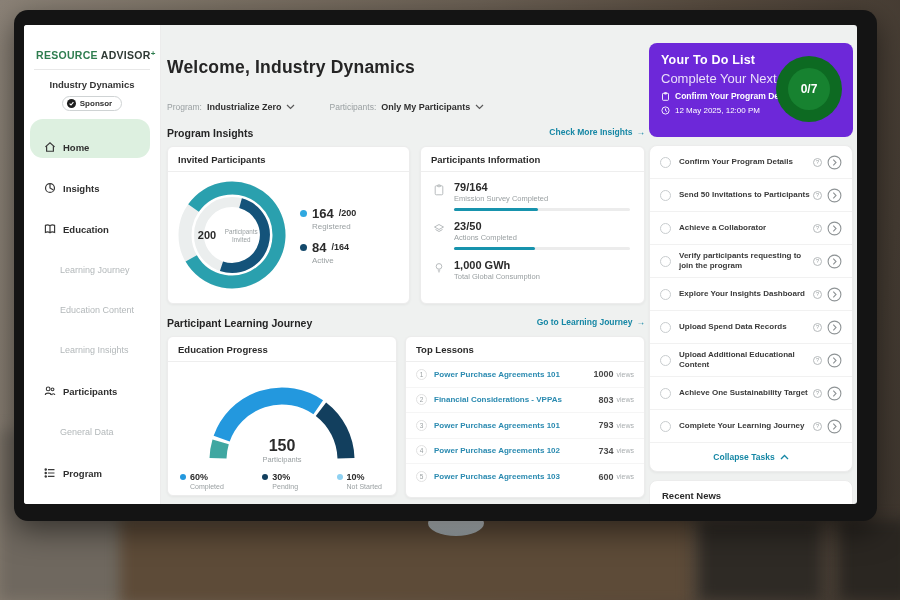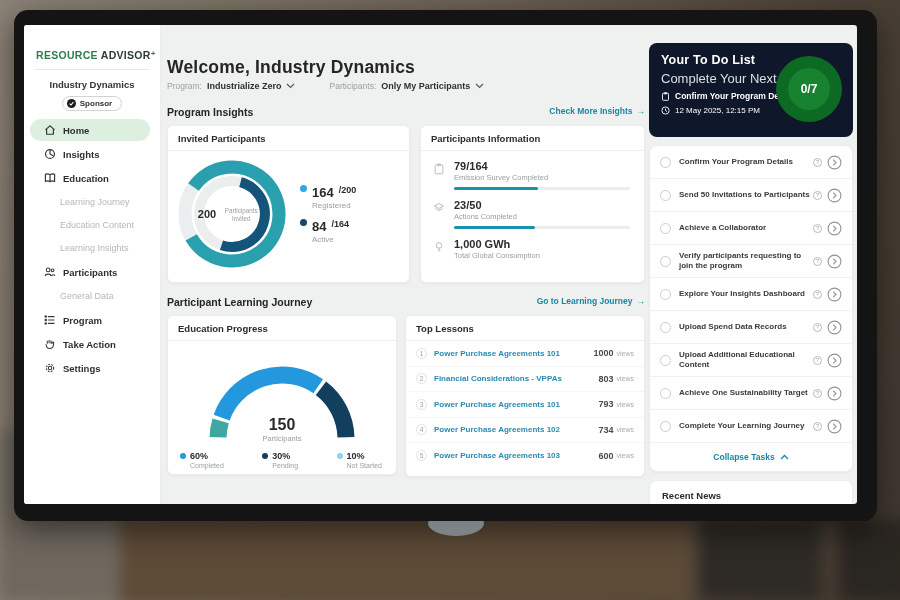--- a/index.html
+++ b/index.html
@@ -25,52 +25,52 @@
   
   .sidebar { position:absolute; left:0; top:0; bottom:0; width:137px; background:#ffffff; border-right:1px solid #ececec; }
   .logo { padding:24px 10px 8px 12px; font-size:10.5px; font-weight:bold; letter-spacing:.3px; white-space:nowrap; }
   .logo .g { color:#2e7d4f; } .logo .d { color:#2f3a35; } .logo .plus { color:#2e7d4f; font-size:8px; vertical-align:top; }
   .logo-divider { height:1px; background:#e8e8e8; margin:0 10px; }
   .program-name { text-align:center; font-size:9.5px; font-weight:bold; color:#333; margin-top:9px; }
   .sponsor-pill { display:flex; align-items:center; gap:4px; width:fit-content; margin:6px auto 4px;
     border:1px solid #cfd3d4; border-radius:10px; padding:2px 9px 2px 4px; background:#fff; font-size:8px; font-weight:bold; color:#2f2f2f; }
   .sponsor-dot { width:9px; height:9px; border-radius:50%; background:#1d1d1d; display:flex; align-items:center; justify-content:center; }
   .nav { margin-top:8px; }
-  .nav-item { display:flex; align-items:center; gap:7px; padding:5px 8px 5px 14px; margin:2px 10px 2px 6px;
+  .nav-item { display:flex; align-items:center; gap:7px; padding:22px 8px 5px 14px; margin:2px 10px 2px 6px;
     font-size:9.5px; font-weight:bold; color:#2f2f2f; cursor:pointer; border-radius:13px; }
   .nav-item.active { background:#ddf0e0; }
   .nav-item.sub { font-weight:normal; color:#b3b8ba; font-size:9px; padding-left:30px; margin:3px 10px 3px 6px; }
   .nav-icon { width:12px; height:12px; display:inline-flex; color:#3a3a3a; flex:none; }
   .nav-icon svg { width:12px; height:12px; }
 
   
   .main { position:absolute; left:143px; top:0; width:478px; }
   h1.welcome { margin-top:32px; font-size:17.5px; font-weight:bold; color:#252525; letter-spacing:.2px; }
-  .filters { display:flex; align-items:center; margin-top:3px; gap:34px; }
+  .filters { display:flex; align-items:center; margin-top:24px; gap:34px; }
   .filter { display:flex; align-items:center; gap:5px; cursor:pointer; }
   .filter .flabel { font-size:8.5px; color:#9aa0a2; }
   .filter .fvalue { font-size:9px; font-weight:bold; color:#2f2f2f; }
   .chev-down { width:9px; height:6px; }
   .section-row { display:flex; align-items:flex-start; justify-content:space-between; margin-top:15px; }
   .section-title { font-size:10.5px; font-weight:bold; color:#252525; }
   .tlink { font-size:8.5px; font-weight:bold; color:#1687a5; cursor:pointer; display:flex; gap:4px; align-items:center; }
 
   .cards-row { display:flex; gap:10px; margin-top:7px; }
   .card { background:#fff; border:1px solid #ececec; border-radius:6px; box-shadow:0 1px 3px rgba(0,0,0,.05); }
   .card-title { padding:7px 10px 6px; font-size:9.5px; font-weight:bold; color:#2b2b2b; border-bottom:1px solid #eeeeee; }
 
   .invited-card { width:243px; height:158px; }
   .donut-body { display:flex; align-items:center; padding:5px 6px; }
   .donut-wrap { position:relative; width:116px; height:116px; flex:none; }
   .donut-center { position:absolute; inset:0; display:flex; align-items:center; justify-content:center; text-align:center; }
   .donut-center .dval { font-size:11px; font-weight:bold; color:#2b2b2b; }
   .donut-center .dlab { font-size:6.3px; color:#9aa0a2; width:50px; line-height:1.25; margin-top:1px; }
   .dlegend { margin-left:10px; }
   .dlegend-item { margin:9px 0; }
-  .dlegend-top { display:flex; gap:5px; }
+  .dlegend-top { display:flex; align-items:center; gap:5px; }
   .dot { width:7px; height:7px; border-radius:50%; flex:none; }
   .dmain { font-size:13px; font-weight:bold; color:#2b2b2b; }
   .dsub { font-size:9px; font-weight:bold; color:#2b2b2b; }
   .dlab2 { font-size:8px; color:#9aa0a2; margin-left:12px; margin-top:1px; }
 
   .pinfo-card { flex:1; height:158px; }
   .stat-row { display:flex; align-items:flex-start; padding:9px 14px 0 12px; }
   .stat-icon { width:12px; height:12px; color:#b8bcbe; margin-top:3px; flex:none; }
   .stat-body { margin-left:9px; flex:1; }
   .stat-val { font-size:11px; font-weight:bold; color:#2b2b2b; }
@@ -93,21 +93,21 @@
   .lesson-row { display:flex; align-items:center; padding:0 10px; height:25.5px; border-bottom:1px solid #f5f5f5; cursor:pointer; }
   .lesson-row:last-child { border-bottom:none; }
   .rank { width:11px; height:11px; border:1px solid #e2e2e2; border-radius:50%; font-size:6.5px; color:#9aa0a2;
     display:flex; align-items:center; justify-content:center; flex:none; }
   .lesson-title { flex:1; margin-left:7px; font-size:8px; font-weight:bold; color:#2a8ab0; }
   .views-num { font-size:9px; font-weight:bold; color:#4a4a4a; }
   .views-word { font-size:7px; color:#a8adaf; margin-left:3px; }
 
   
   .rightpanel { position:absolute; top:18px; right:4px; width:204px; }
-  .todo-card { position:relative; background:#0f172a; border-radius:8px; padding:10px 12px; height:94px; color:#fff; }
+  .todo-card { position:relative; background:#6d28d9; border-radius:8px; padding:10px 12px; height:94px; color:#fff; }
   .todo-title { font-size:12.5px; font-weight:bold; letter-spacing:.2px; }
   .todo-sub { font-size:13px; color:rgba(255,255,255,.85); margin-top:4px; }
   .todo-line { display:flex; align-items:center; gap:5px; margin-top:5px; }
   .todo-line .ticon { width:9px; height:9px; color:#fff; flex:none; }
   .todo-task { font-size:8.5px; font-weight:bold; }
   .todo-date { font-size:8px; }
   .todo-ring { position:absolute; right:11px; top:13px; width:66px; height:66px; border-radius:50%;
     background:#0d6a22; display:flex; align-items:center; justify-content:center; }
   .todo-ring-inner { width:42px; height:42px; border-radius:50%; background:#178230; display:flex; align-items:center; justify-content:center;
     font-size:12px; font-weight:bold; color:#fff; }
@@ -442,21 +442,21 @@
             </span>
         <span class="todo-task">Confirm Your Program Details</span>
       </div>
       <div class="todo-line">
         <span class="ticon">
               <svg class="icon" viewBox="0 0 9 9" fill="none" stroke="currentColor" stroke-width="0.9">
                 <circle cx="4.5" cy="4.5" r="3.6"></circle>
                 <path d="M4.5 2.5 V4.5 L6 5.6"></path>
               </svg>
             </span>
-        <span class="todo-date">12 May 2025, 12:15 PM</span>
+        <span class="todo-date">12 May 2025, 12:00 PM</span>
       </div>
       <div class="todo-ring">
         <div class="todo-ring-inner">
               <span>0/7</span>
             </div>
       </div>
     </div>
 
     <div class="tasks-card">
       <div class="task-row">

